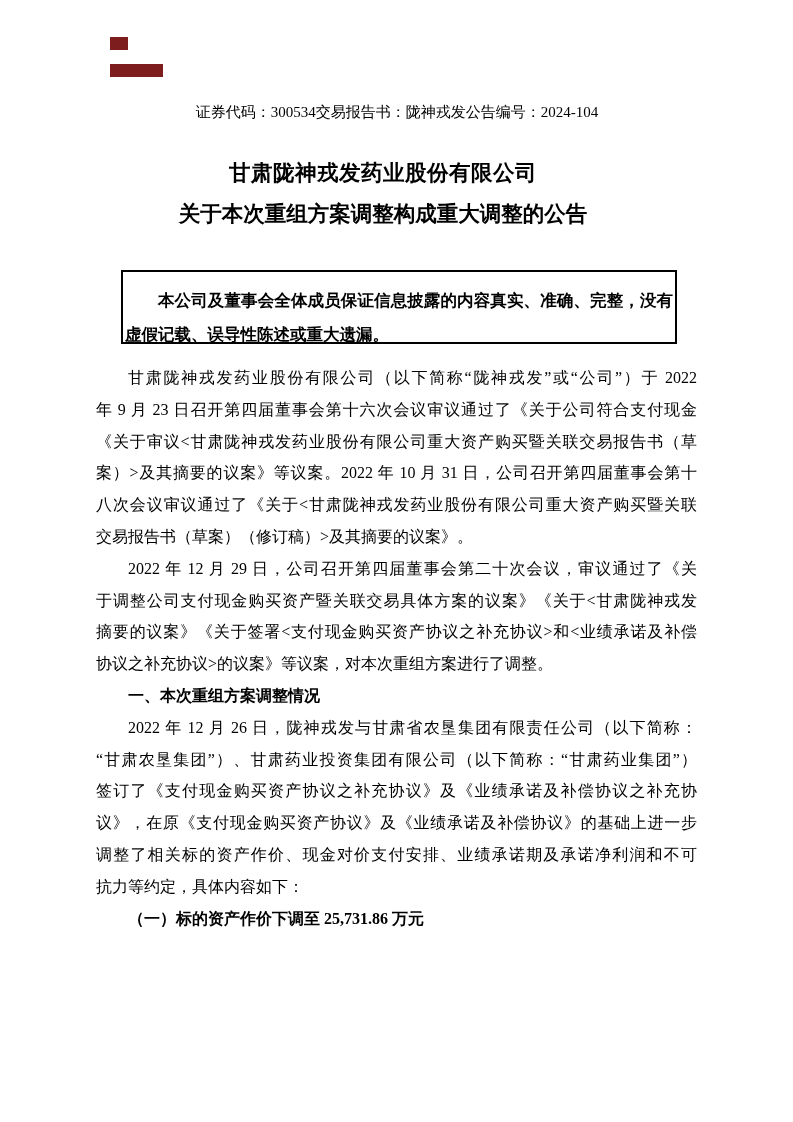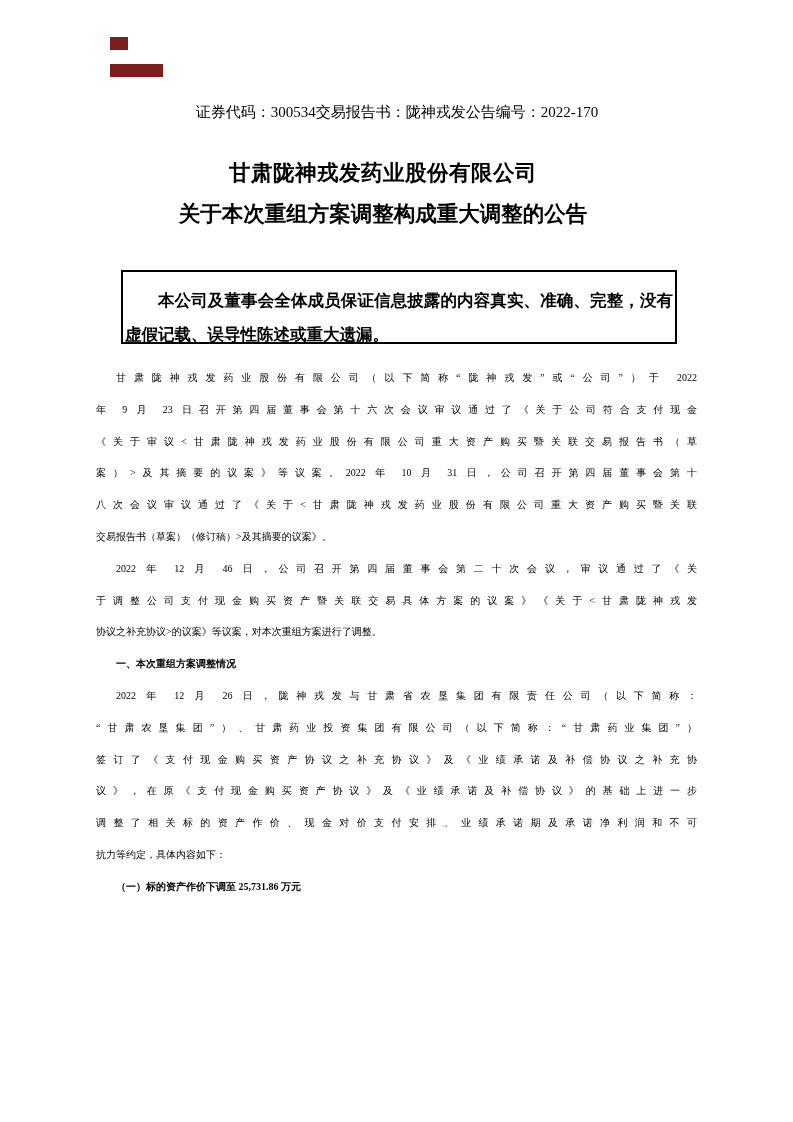--- a/index.html
+++ b/index.html
@@ -48,60 +48,61 @@
     padding: 12px 2px 0 2px;
     font-weight: 700;
     font-size: 16.5px;
     line-height: 34px;
   }
   .content {
     position: absolute;
     left: 96px;
     top: 362px;
     width: 601px;
-    font-size: 10px;
+    font-size: 16px;
     line-height: 31.8px;
   }
   .ln { min-height: 31.8px; }
   .first { text-indent: 2em; }
   .fill { text-align: justify; text-align-last: justify; }
   .heading, .subheading { font-weight: 700; text-indent: 2em; }
   .mark { position: absolute; }
   #mark-1 { left: 110px; top: 37px; width: 18px; height: 13px; }
   #mark-2 { left: 110px; top: 64px; width: 53px; height: 13px; }
 </style>
 </head>
 <body>
 
 <div class="hdr">
   <span>证券代码：300534</span>
   <span>交易报告书：陇神戎发</span>
-  <span>公告编号：2022-170</span>
+  <span>公告编号：2024-104</span>
 </div>
 
 <div class="title" id="title-company">甘肃陇神戎发药业股份有限公司</div>
 <div class="title" id="title-subject">关于本次重组方案调整构成重大调整的公告</div>
 
 <div class="notice">
   <div class="ln first fill">本公司及董事会全体成员保证信息披露的内容真实、准确、完整，没有</div>
   <div class="ln">虚假记载、误导性陈述或重大遗漏。</div>
 </div>
 
 <div class="content">
     <div class="para">
       <div class="ln first fill">甘肃陇神戎发药业股份有限公司（以下简称“陇神戎发”或“公司”）于 2022</div>
       <div class="ln fill">年 9 月 23 日召开第四届董事会第十六次会议审议通过了《关于公司符合支付现金</div>
       <div class="ln fill">《关于审议&lt;甘肃陇神戎发药业股份有限公司重大资产购买暨关联交易报告书（草</div>
       <div class="ln fill">案）&gt;及其摘要的议案》等议案。2022 年 10 月 31 日，公司召开第四届董事会第十</div>
       <div class="ln fill">八次会议审议通过了《关于&lt;甘肃陇神戎发药业股份有限公司重大资产购买暨关联</div>
       <div class="ln">交易报告书（草案）（修订稿）&gt;及其摘要的议案》。</div>
     </div>
     <div class="para">
-      <div class="ln first fill">2022 年 12 月 46 日，公司召开第四届董事会第二十次会议，审议通过了《关</div>
+      <div class="ln first fill">2022 年 12 月 29 日，公司召开第四届董事会第二十次会议，审议通过了《关</div>
       <div class="ln fill">于调整公司支付现金购买资产暨关联交易具体方案的议案》《关于&lt;甘肃陇神戎发</div>
+      <div class="ln fill">摘要的议案》《关于签署&lt;支付现金购买资产协议之补充协议&gt;和&lt;业绩承诺及补偿</div>
       <div class="ln">协议之补充协议&gt;的议案》等议案，对本次重组方案进行了调整。</div>
     </div>
     <div class="heading ln">一、本次重组方案调整情况</div>
     <div class="para">
       <div class="ln first fill">2022 年 12 月 26 日，陇神戎发与甘肃省农垦集团有限责任公司（以下简称：</div>
       <div class="ln fill">“甘肃农垦集团”）、甘肃药业投资集团有限公司（以下简称：“甘肃药业集团”）</div>
       <div class="ln fill">签订了《支付现金购买资产协议之补充协议》及《业绩承诺及补偿协议之补充协</div>
       <div class="ln fill">议》，在原《支付现金购买资产协议》及《业绩承诺及补偿协议》的基础上进一步</div>
       <div class="ln fill">调整了相关标的资产作价、现金对价支付安排、业绩承诺期及承诺净利润和不可</div>
       <div class="ln">抗力等约定，具体内容如下：</div>

